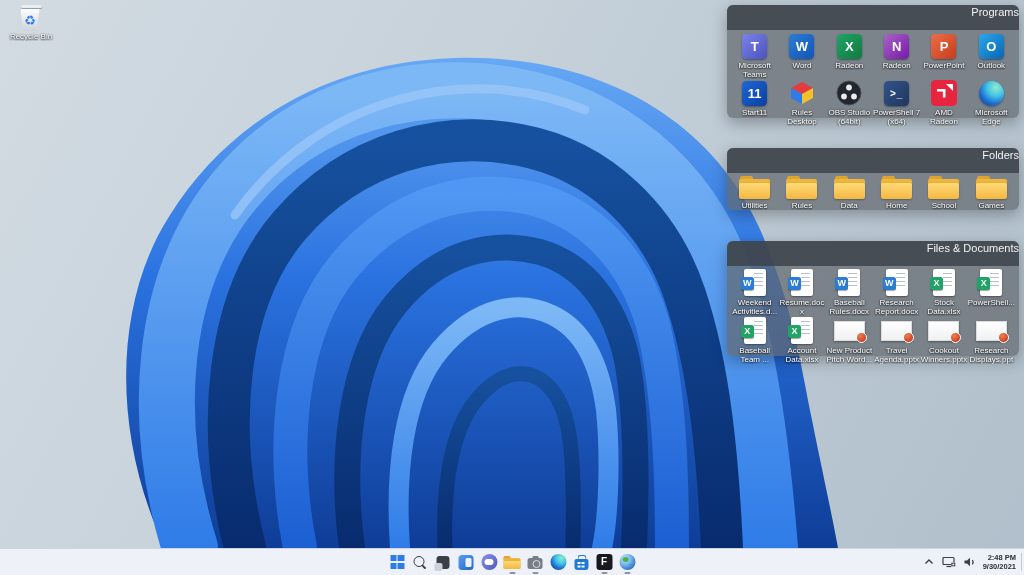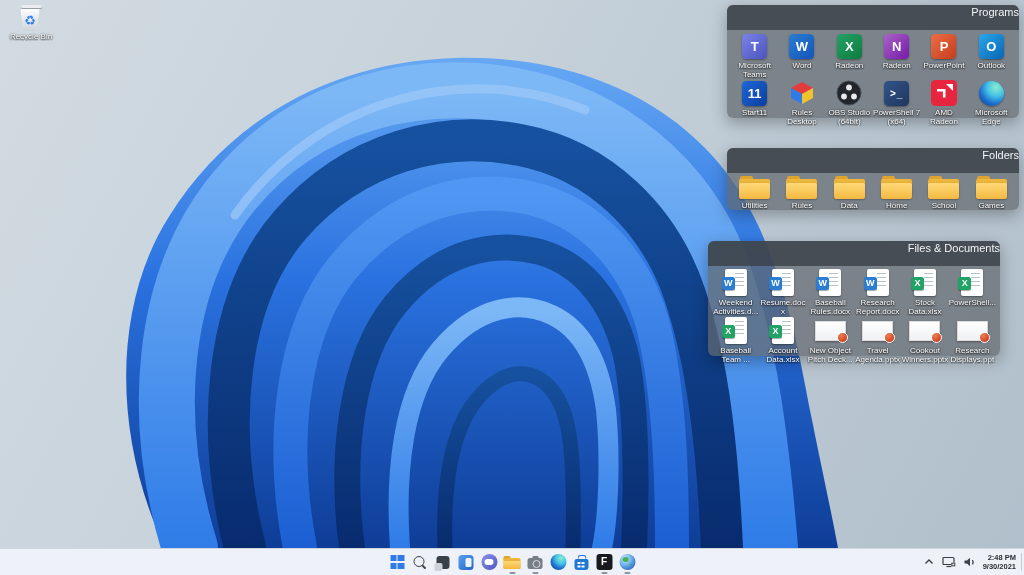--- a/index.html
+++ b/index.html
@@ -31,21 +31,21 @@
   .fence { position:absolute; border-radius:6px; background:rgba(98,104,111,.72); box-shadow:0 5px 16px rgba(0,0,0,.3); }
   .fence-title {
     height:25px; border-radius:6px 6px 0 0; background:rgba(58,64,71,.8);
     color:#f3f5f7; font-size:11px; line-height:15px; text-align:right; cursor:default;
   }
   .fence-grid { display:grid; grid-template-columns:repeat(6,1fr); padding:2px 4px 1px; }
   .dicon { display:flex; flex-direction:column; align-items:center; cursor:default; }
   .icwrap { display:flex; align-items:center; justify-content:center; }
   #fence-programs { top:5px;  left:727px; width:292px; height:113px; }
   #fence-folders  { top:148px; left:727px; width:292px; height:62px; }
-  #fence-files    { top:241px; left:708px; width:292px; height:115px; }
+  #fence-files    { top:241px; left:727px; width:292px; height:115px; }
   #fence-programs .dicon { height:47px; } #fence-programs .icwrap { height:28px; }
   #fence-folders  .dicon { height:40px; } #fence-folders  .icwrap { height:25px; }
   #fence-files    .dicon { height:48px; } #fence-files    .icwrap { height:29px; }
 
   .tile {
     width:25px; height:25px; border-radius:4.5px; display:flex; align-items:center; justify-content:center;
     color:#fff; font-weight:bold; font-size:13px; box-shadow:0 1px 2px rgba(0,0,0,.4);
   }
   .tile.ps { font-size:10px; letter-spacing:1px; }
   .edgeball { width:25px; height:25px; border-radius:50%;
@@ -376,21 +376,21 @@
             </span>
           </span>
           <div class="dlabel">Account Data.xlsx</div>
         </div>
         <div class="dicon">
           <span class="icwrap">
             <span class="slide">
               <span class="sdot"></span>
             </span>
           </span>
-          <div class="dlabel">New Object Pitch Deck...</div>
+          <div class="dlabel">New Product Pitch Word...</div>
         </div>
         <div class="dicon">
           <span class="icwrap">
             <span class="slide">
               <span class="sdot"></span>
             </span>
           </span>
           <div class="dlabel">Travel Agenda.pptx</div>
         </div>
         <div class="dicon">

